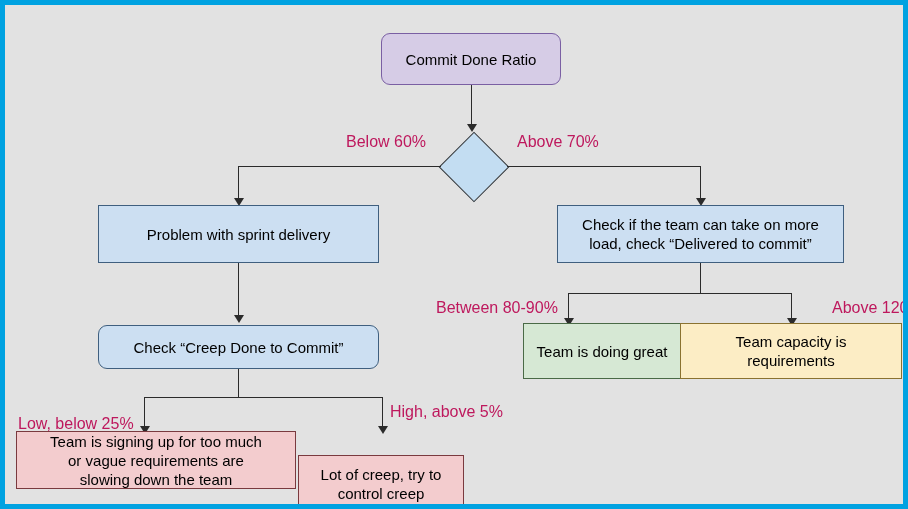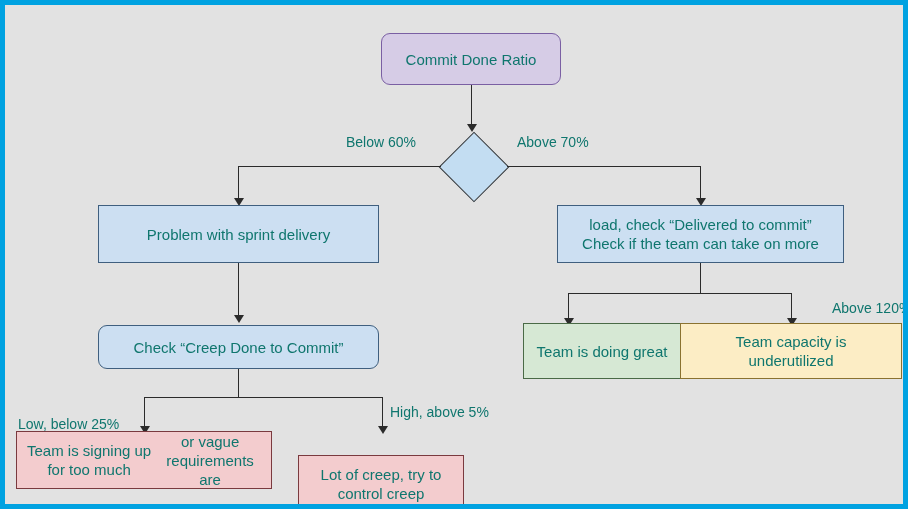--- a/index.html
+++ b/index.html
@@ -16,22 +16,21 @@
     box-sizing: border-box;
     font-family: "Liberation Sans", sans-serif;
     overflow: hidden;
   }
   .node {
     position: absolute;
     box-sizing: border-box;
     display: flex;
     align-items: center;
     justify-content: center;
-    text-align: center;
-    color: #0f766e;
+    color: #000000;
     font-size: 15px;
     line-height: 19px;
     border: 1.4px solid #333333;
     padding: 10px 6px;
   }
   .node-start {
     background: #d6cce6;
     border-color: #7a5fa3;
     border-radius: 9px;
   }
@@ -72,23 +71,23 @@
   .arrow {
     position: absolute;
     width: 0;
     height: 0;
     border-left: 5px solid transparent;
     border-right: 5px solid transparent;
     border-top: 8px solid #2b2b2b;
   }
   .elabel {
     position: absolute;
-    font-size: 14px;
+    font-size: 16px;
     line-height: 18px;
-    color: #0f766e;
+    color: #be185d;
     white-space: nowrap;
   }
 </style>
 </head>
 <body>
 
 <div id="canvas">
 
   <div class="node node-start" style="left:376px; top:28px; width:180px; height:52px;">
     <span>Commit Done Ratio</span>
@@ -124,46 +123,48 @@
   <div class="edge edge-v" style="left:233px; top:364px; width:1.4px; height:29px;"></div>
   <div class="edge edge-h" style="left:139px; top:392px; width:239px; height:1.4px;"></div>
   <div class="edge edge-v" style="left:139px; top:392px; width:1.4px; height:32px;"></div>
   <div class="arrow" style="left:135px; top:421px;"></div>
   <div class="edge edge-v" style="left:377px; top:392px; width:1.4px; height:32px;"></div>
   <div class="arrow" style="left:373px; top:421px;"></div>
 
   <span class="elabel" style="left:13px; top:410px;">Low, below 25%</span>
   <span class="elabel" style="left:385px; top:398px;">High, above 5%</span>
 
-  <div class="node node-pink" style="left:11px; top:426px; width:256px; height:58px; justify-content:center;">
+  <div class="node node-pink" style="left:11px; top:426px; width:280px; height:58px; flex-direction:column; justify-content:center;">
     <span>Team is signing up for too much</span>
     <span>or vague requirements are</span>
+    <span>slowing down the team</span>
   </div>
 
   <div class="node node-pink" style="left:293px; top:450px; width:166px; height:58px; flex-direction:column; justify-content:center;">
     <span>Lot of creep, try to</span>
     <span>control creep</span>
   </div>
 
   <div class="node node-blue" style="left:552px; top:200px; width:287px; height:58px; flex-direction:column; justify-content:center;">
+    <span>Check if the team can take on more</span>
     <span>load, check “Delivered to commit”</span>
-    <span>Check if the team can take on more</span>
   </div>
 
   <div class="edge edge-v" style="left:695px; top:258px; width:1.4px; height:31px;"></div>
   <div class="edge edge-h" style="left:563px; top:288px; width:224px; height:1.4px;"></div>
   <div class="edge edge-v" style="left:563px; top:288px; width:1.4px; height:28px;"></div>
   <div class="arrow" style="left:559px; top:313px;"></div>
   <div class="edge edge-v" style="left:786px; top:288px; width:1.4px; height:28px;"></div>
   <div class="arrow" style="left:782px; top:313px;"></div>
 
+  <span class="elabel" style="left:431px; top:294px;">Between 80-90%</span>
   <span class="elabel" style="left:827px; top:294px;">Above 120%</span>
 
   <div class="node node-green" style="left:484px; top:318px; width:158px; height:56px;margin-left:34px;">
     <span>Team is doing great</span>
   </div>
 
   <div class="node node-yellow" style="left:675px; top:318px; width:222px; height:56px; flex-direction:column; justify-content:center;">
     <span>Team capacity is</span>
-    <span>underutilized</span>
+    <span>requirements</span>
   </div>
 
 </div>
 
 </body></html>

